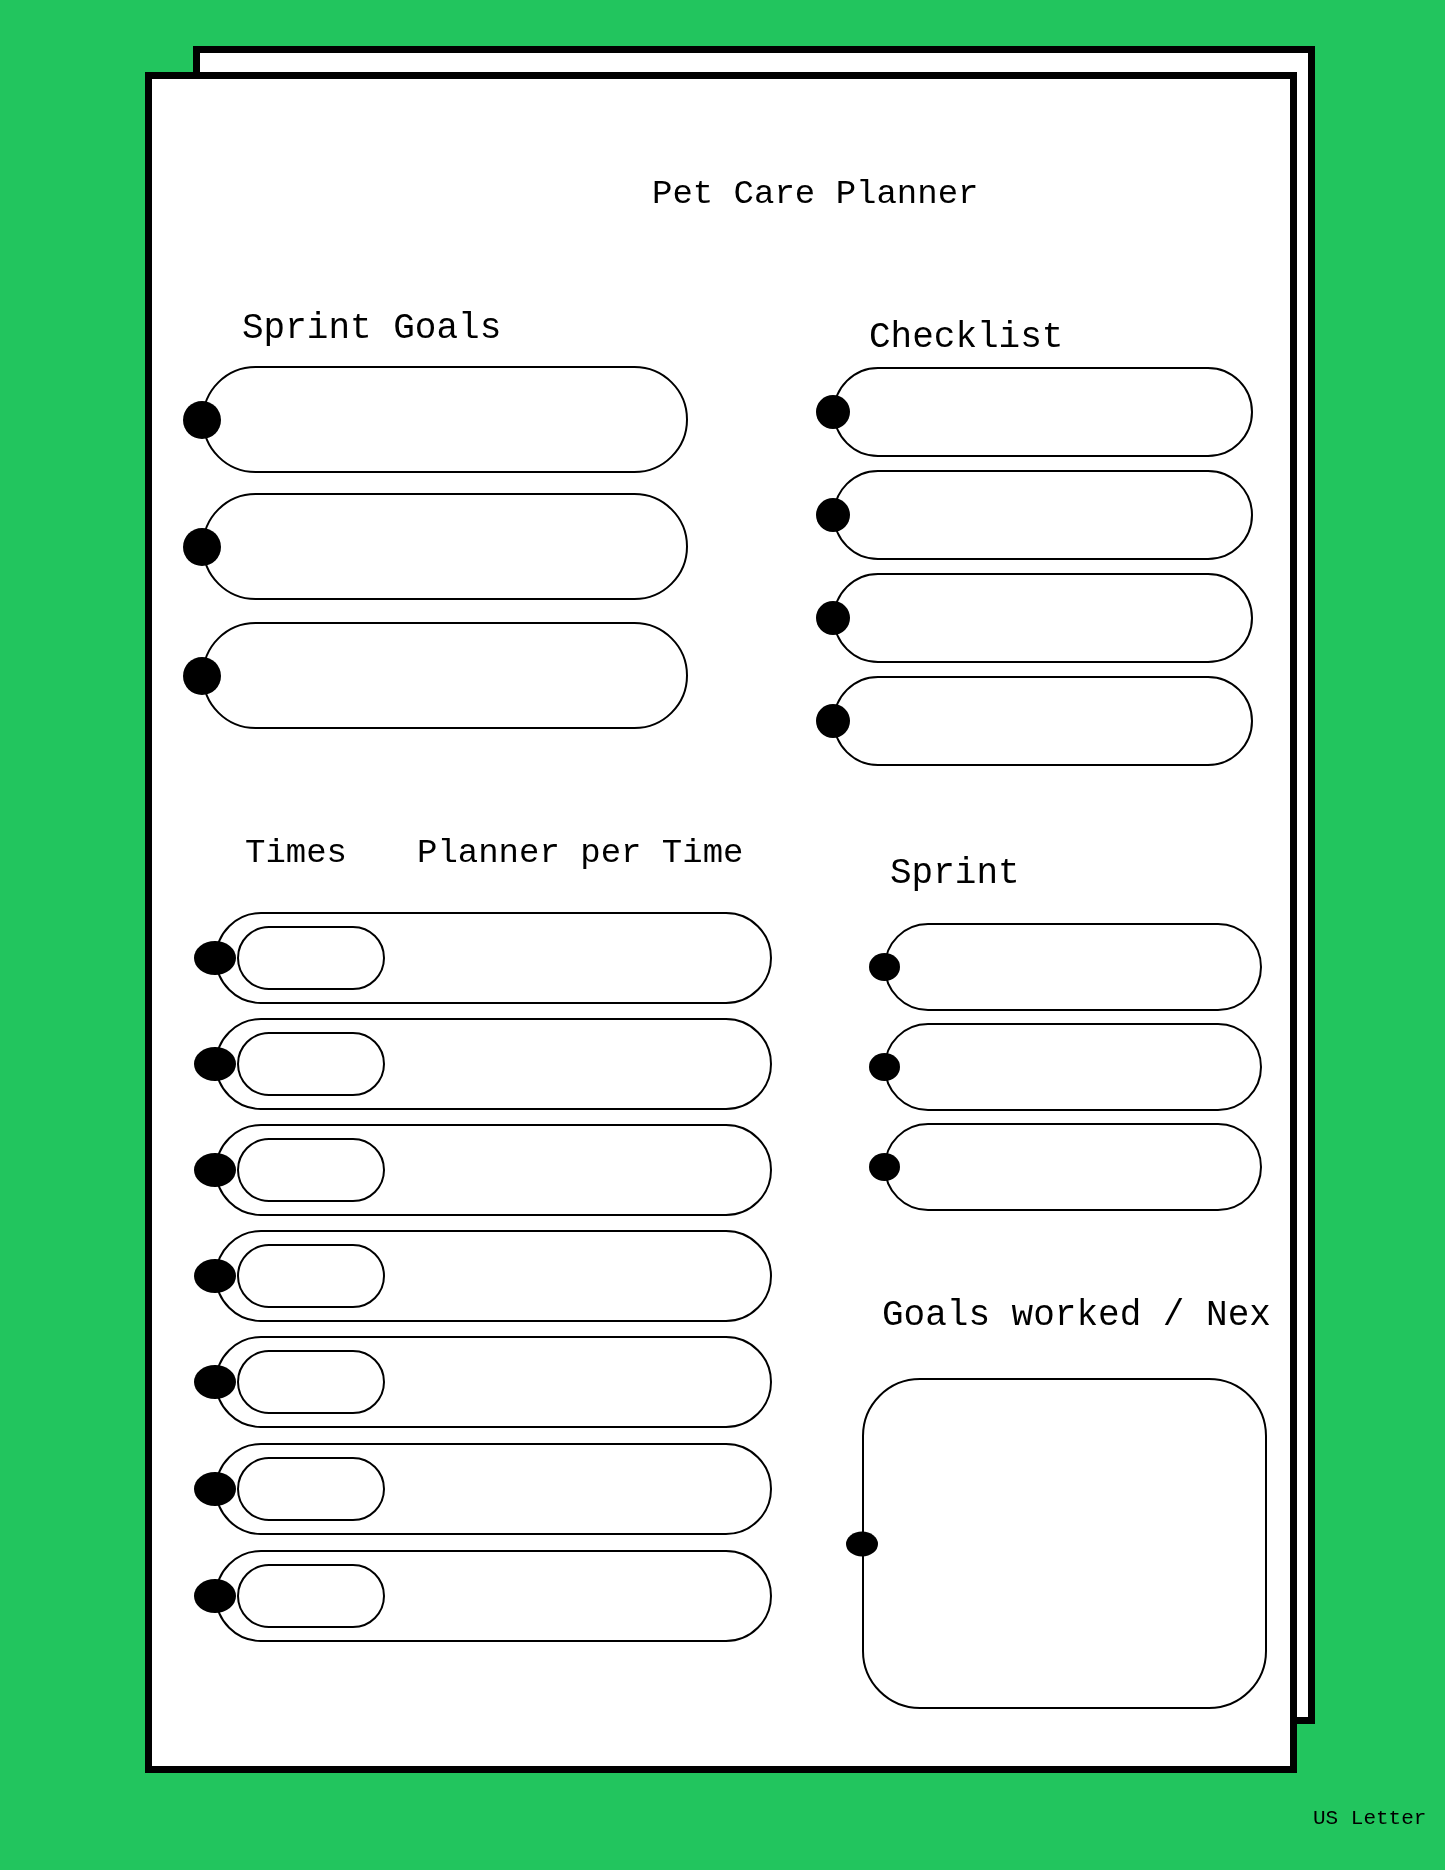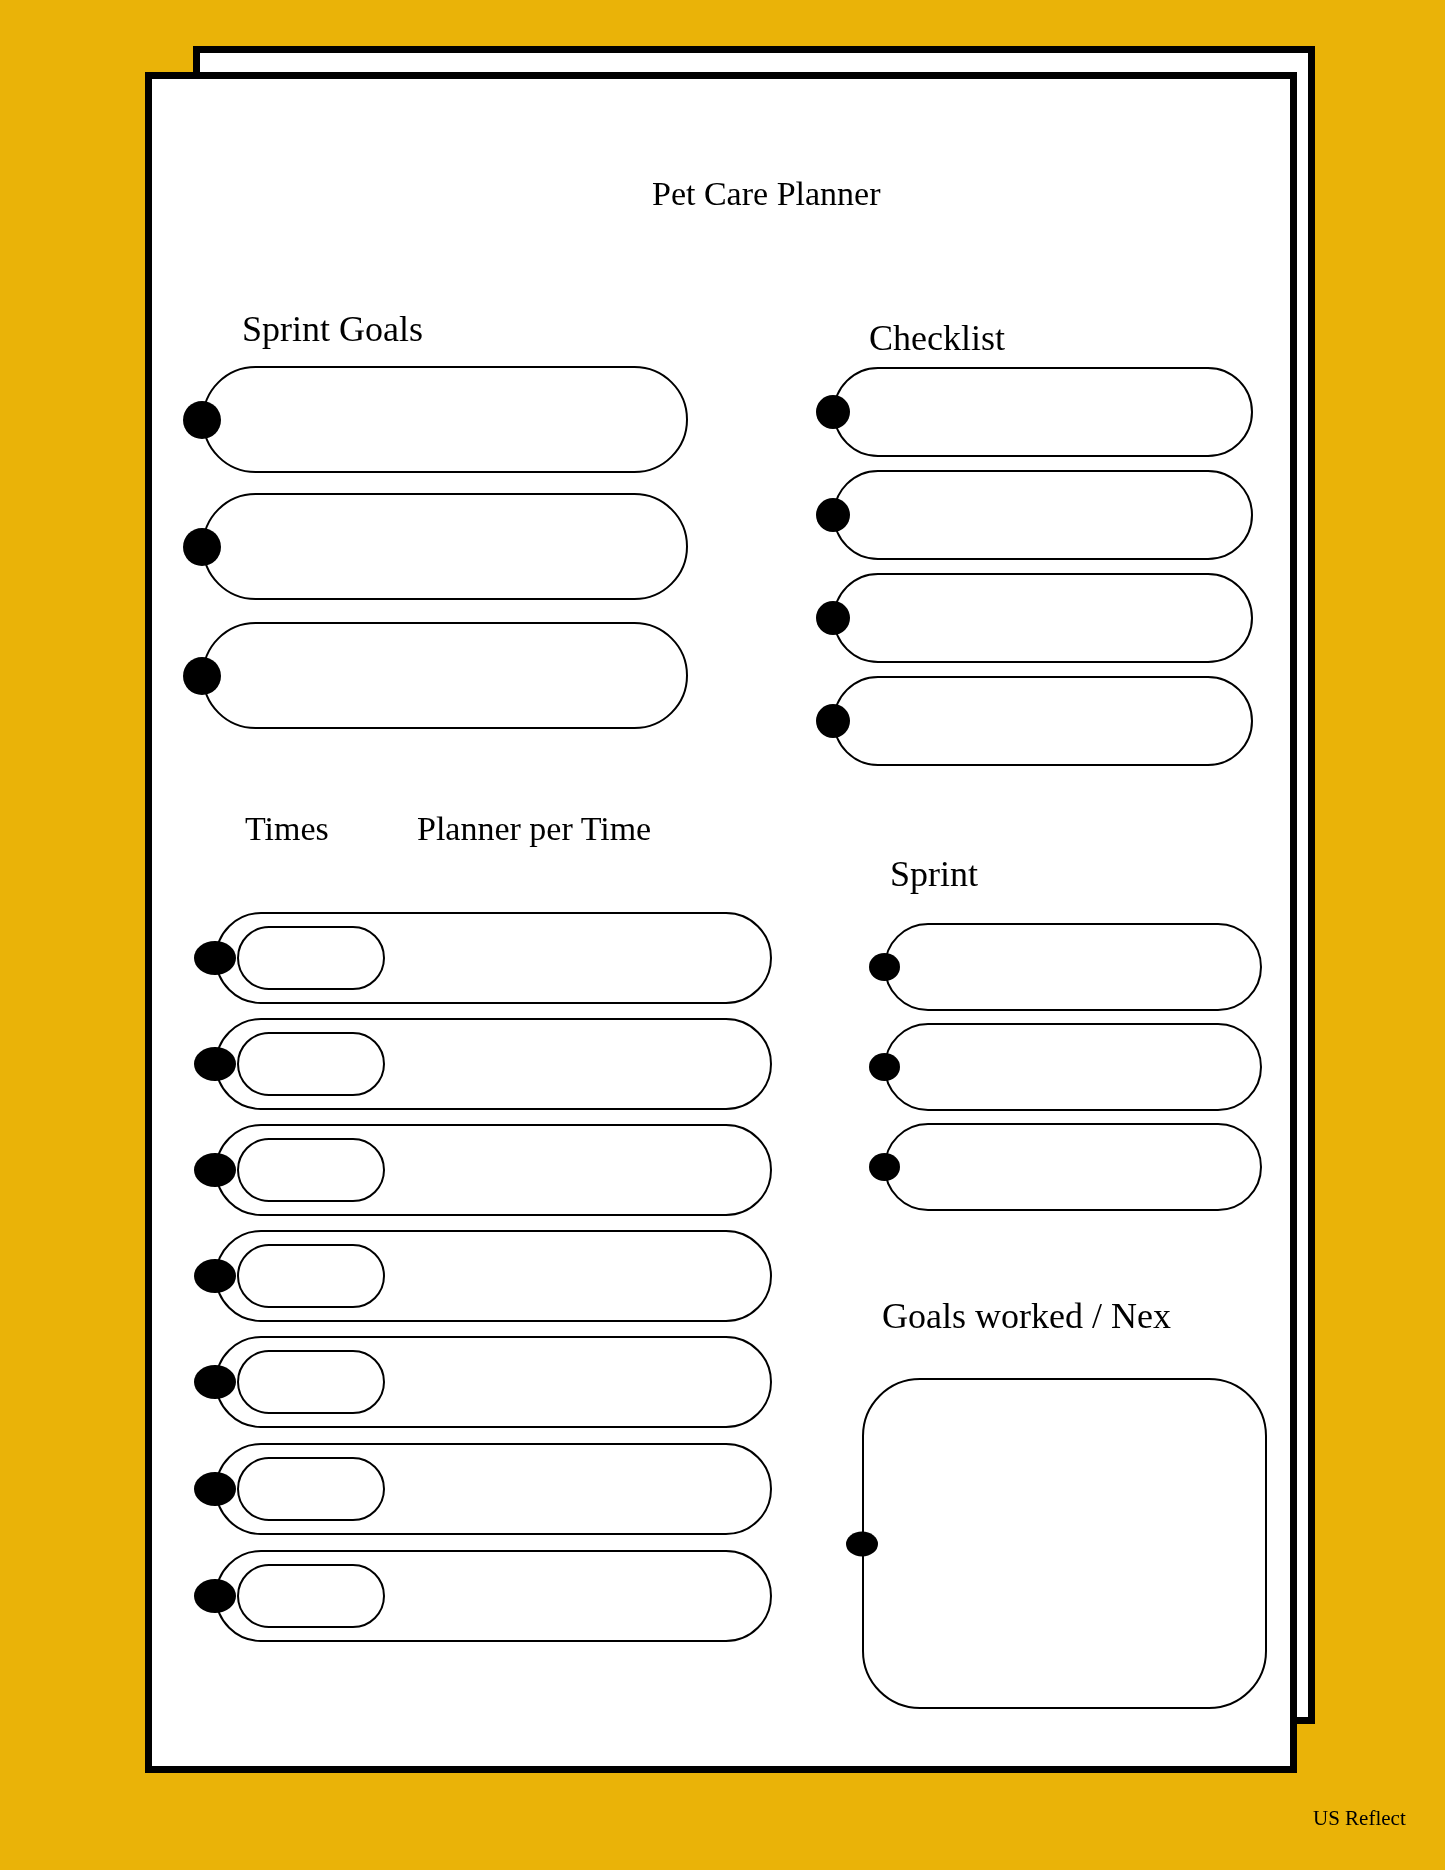--- a/index.html
+++ b/index.html
@@ -1,42 +1,42 @@
 <!DOCTYPE html>
 <html><head>
 <meta charset="utf-8">
 <style>
   html, body { margin: 0; padding: 0; background: #ffffff; }
   #canvas {
     position: relative;
     width: 1445px;
     height: 1870px;
-    background: #eab308;
-    font-family: Liberation Serif, serif;
+    background: #22c55e;
+    font-family: Liberation Mono, monospace;
     color: #000;
     overflow: hidden;
   }
   .sheet {
     position: absolute;
     background: #ffffff;
     border: 7px solid #000000;
     box-sizing: border-box;
   }
   #back-sheet  { left: 193px; top: 46px;  width: 1122px; height: 1678px; }
   #front-sheet { left: 145px; top: 72px;  width: 1152px; height: 1701px; }
 
   .label {
     position: absolute;
     line-height: 1;
     white-space: nowrap;
     color: #000;
   }
   .title   { font-size: 34px; }
   .heading { font-size: 36px; }
-  .subhead { font-size: 34px; }
+  .subhead { font-size: 34px; margin-top: 24px; }
   .footer  { font-size: 21px; }
 
   .pill {
     position: absolute;
     border: 2px solid #000000;
     box-sizing: border-box;
     background: #ffffff;
   }
   .dot {
     position: absolute;
@@ -148,15 +148,15 @@
   <div class="pill reflect-pill" style="top:1123px;">
     <span class="dot dot-reflect"></span>
   </div>
 
   <div class="label heading" style="left:882px; top:1298px;">Goals worked / Nex</div>
 
   <div class="pill notes-box">
     <span class="dot dot-notes"></span>
   </div>
 
-  <div class="label footer" style="left:1313px; top:1808px;">US Reflect</div>
+  <div class="label footer" style="left:1313px; top:1808px;">US Letter</div>
 
 </div>
 
 </body></html>

